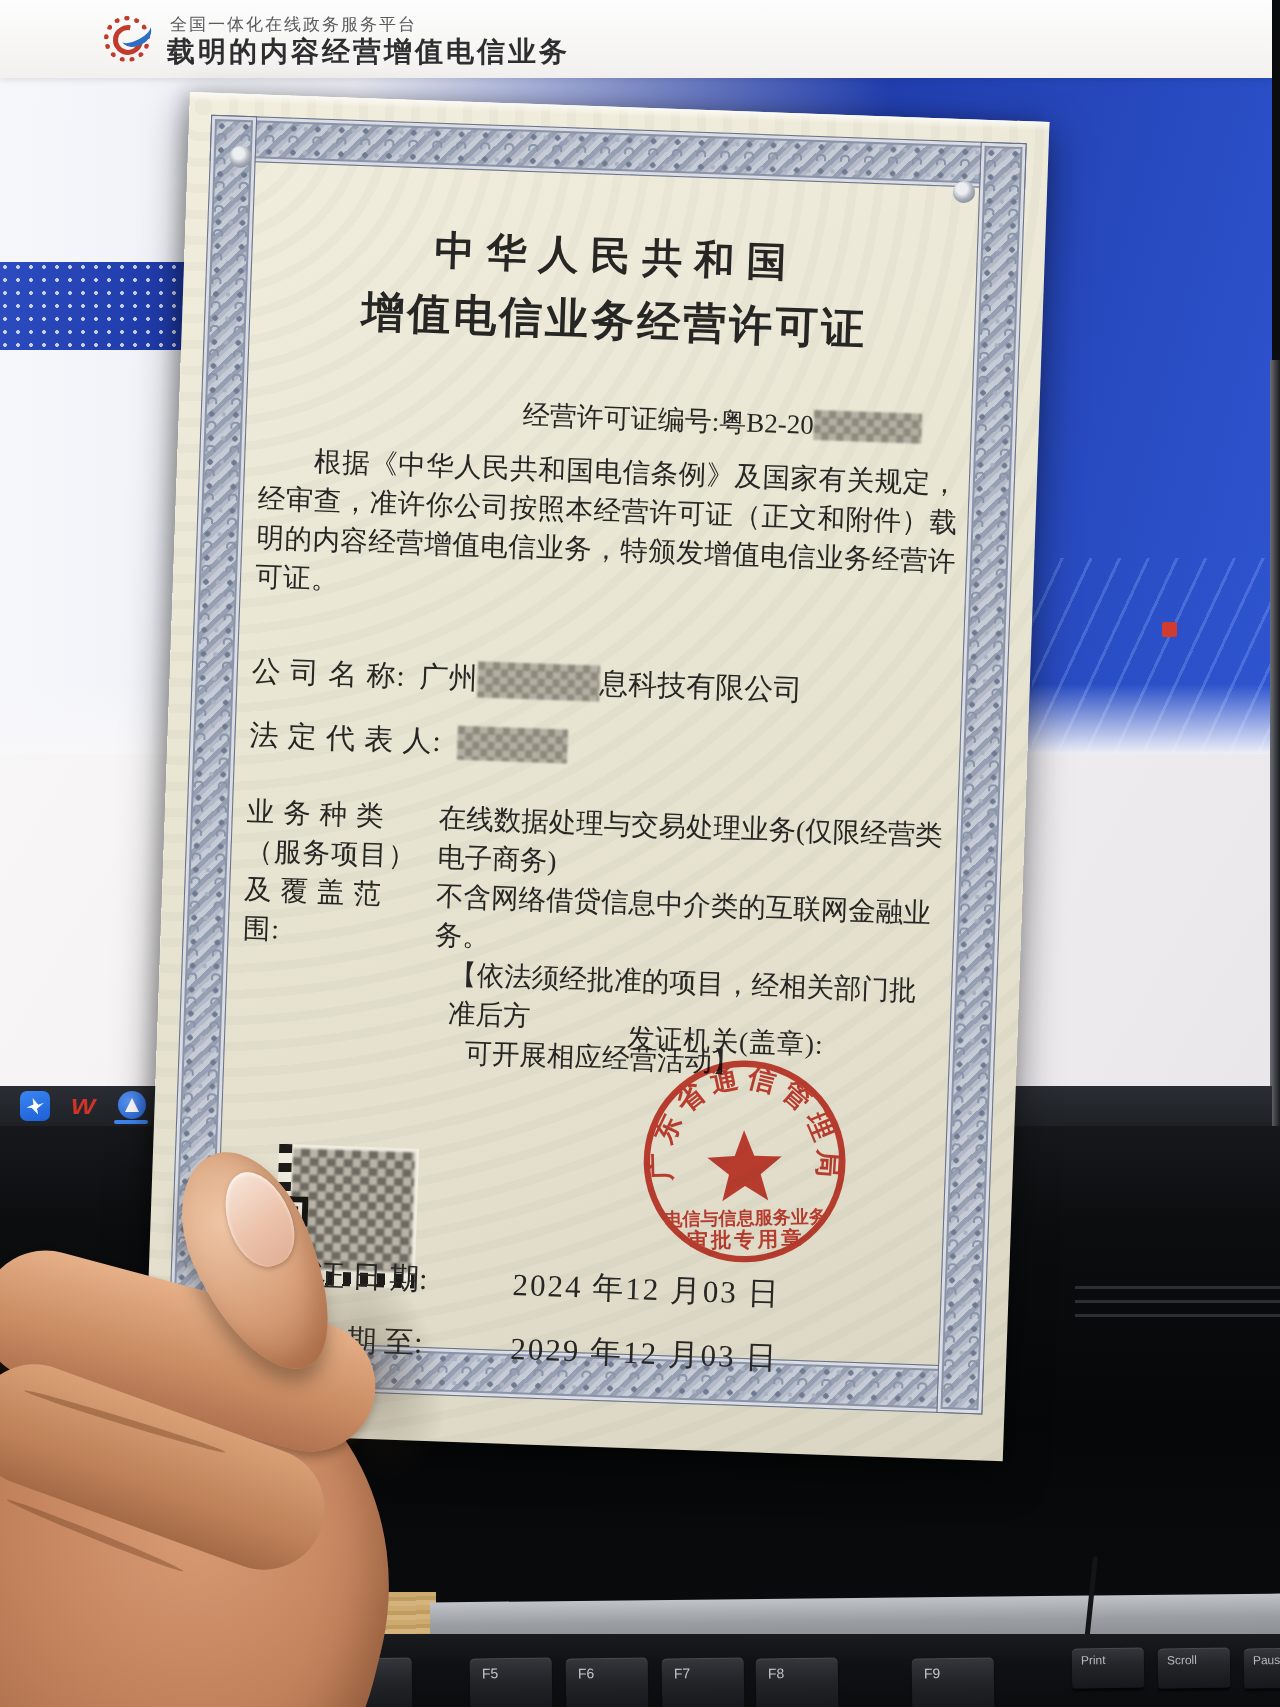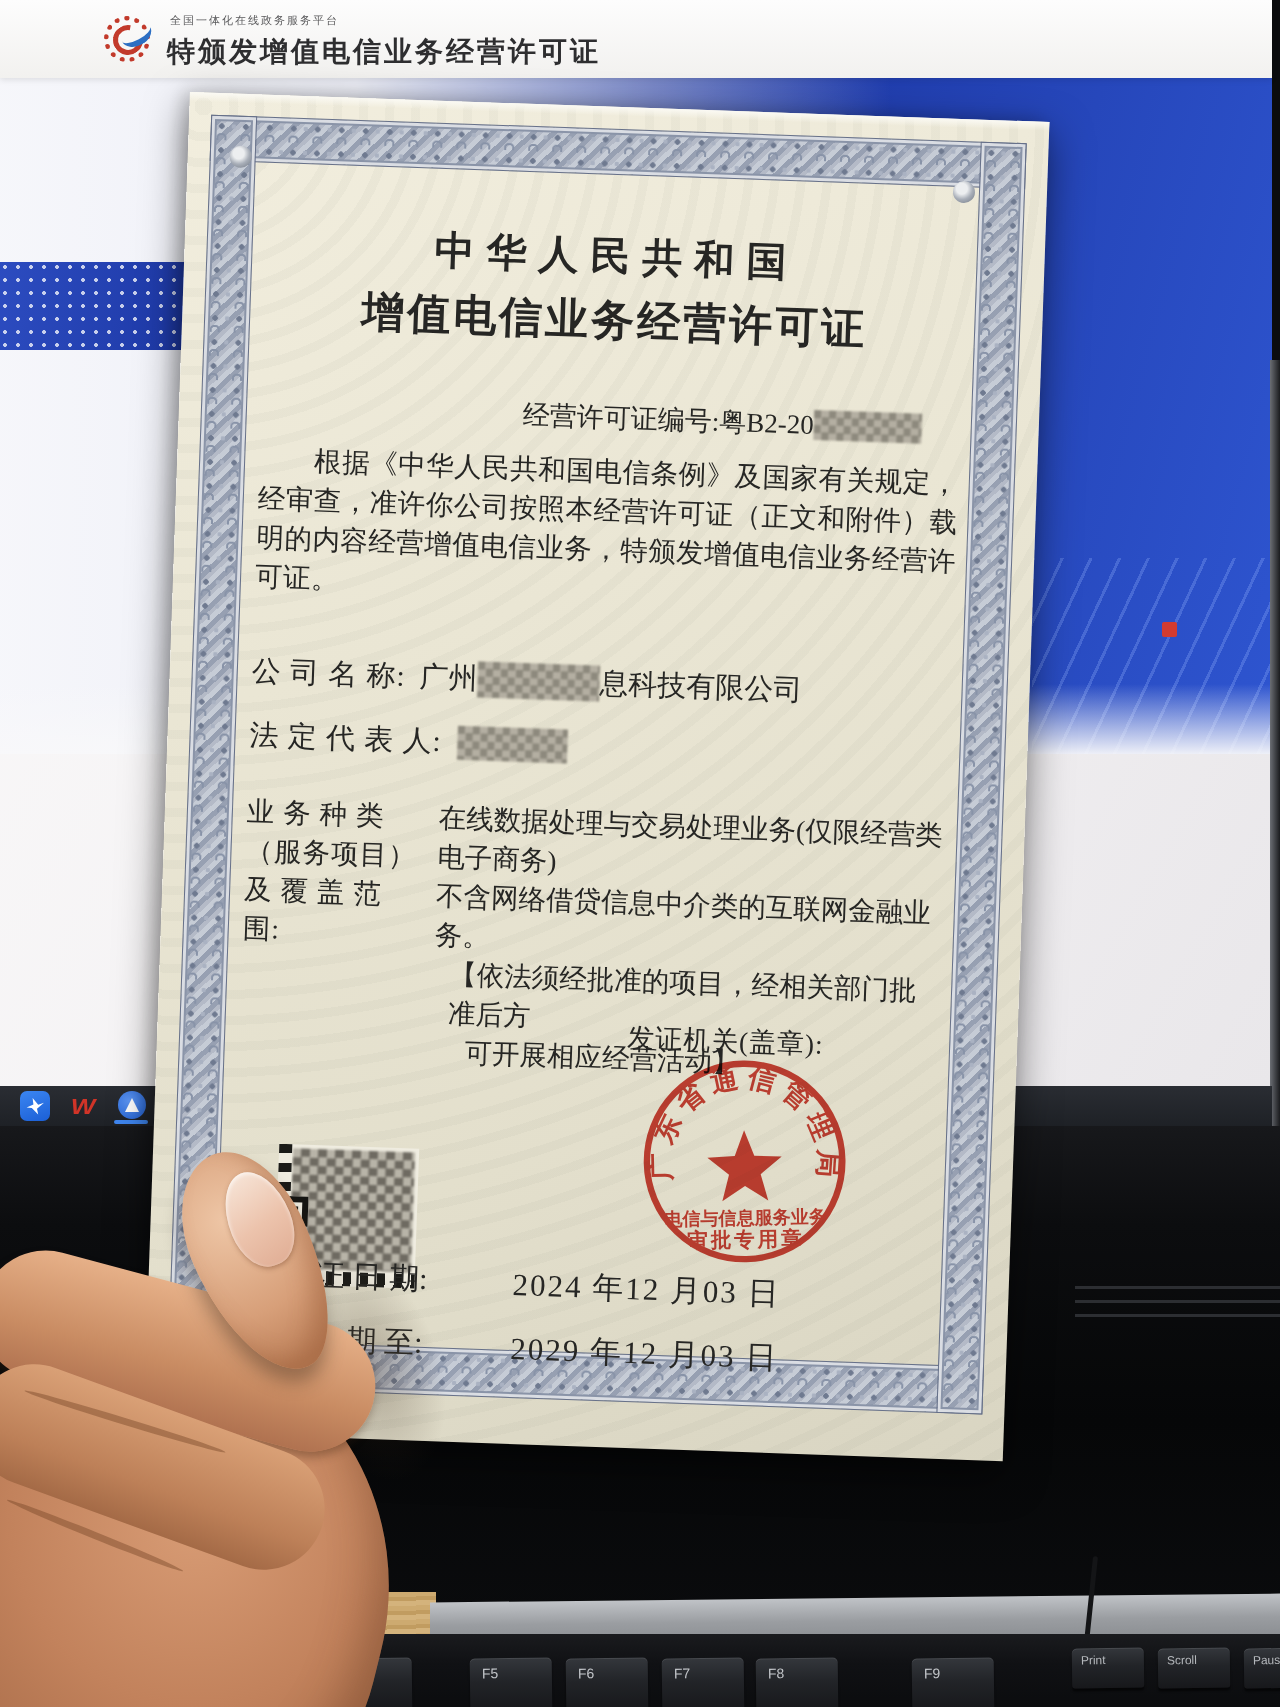--- a/index.html
+++ b/index.html
@@ -10,21 +10,21 @@
   #screen-white{position:absolute;left:0;top:0;width:1272px;height:1086px;
     background:linear-gradient(120deg,#fbfafa 0%,#f3f1f3 55%,#e9e7ea 100%);}
   #site-header{position:absolute;left:0;top:0;width:1272px;height:78px;
     background:linear-gradient(180deg,#fdfdfd,#f2f1ef);box-shadow:0 2px 6px rgba(0,0,0,.10);}
   #logo{position:absolute;left:102px;top:12px;width:54px;height:54px;}
   #logo .gear{position:absolute;left:2px;top:4px;width:36px;height:36px;border:5px dotted #c23a2b;border-radius:50%;}
   #logo .swirl{position:absolute;left:11px;top:13px;width:20px;height:20px;border:5px solid #c23a2b;
     border-right-color:transparent;border-radius:50%;transform:rotate(-35deg);}
   #logo .swoosh{position:absolute;left:18px;top:10px;width:32px;height:18px;
     border-bottom:6px solid #2d6fc3;border-radius:50%;transform:rotate(-28deg);}
-  #hdr-small{position:absolute;left:170px;top:13px;font-size:11px;color:#5a5a5c;letter-spacing:2px;}
+  #hdr-small{position:absolute;left:170px;top:13px;font-size:17px;color:#5a5a5c;letter-spacing:2px;}
   #hdr-title{position:absolute;left:167px;top:33px;font-size:28px;font-weight:bold;color:#2e2e30;letter-spacing:3px;}
 
   #hero{position:absolute;left:0;top:78px;width:1272px;height:676px;
     background:linear-gradient(105deg,#2a46b5 0%,#1c35a0 45%,#2e55d0 100%);}
   #hero-wash{position:absolute;left:0;top:0;width:70%;height:100%;
     background:linear-gradient(90deg,rgba(250,250,252,.98) 0%,rgba(250,250,252,.94) 40%,rgba(250,250,252,0) 100%);}
   #hero-fade{position:absolute;left:0;bottom:0;width:100%;height:70px;
     background:linear-gradient(180deg,rgba(255,255,255,0),rgba(248,248,250,.95));}
   #map-dots{position:absolute;left:0;top:184px;width:188px;height:88px;
     background:radial-gradient(circle 2px at 5px 5px,rgba(255,255,255,.75) 0 1.6px,transparent 2.2px),
@@ -160,21 +160,21 @@
     <div id="red-sliver"></div>
   </div>
 
   <div id="site-header">
     <div id="logo">
       <div class="gear"></div>
       <div class="swirl"></div>
       <div class="swoosh"></div>
     </div>
     <div id="hdr-small">全国一体化在线政务服务平台</div>
-    <div id="hdr-title">特颁发增值电信业务经营许可证</div>
+    <div id="hdr-title">载明的内容经营增值电信业务</div>
   </div>
 
   <div id="right-bezel"></div>
 
   <div id="taskbar">
     <div class="tb-ic" id="tb1">
       <div class="bird"></div>
     </div>
     <div class="tb-ic" id="tb2">
       <span>W</span>

